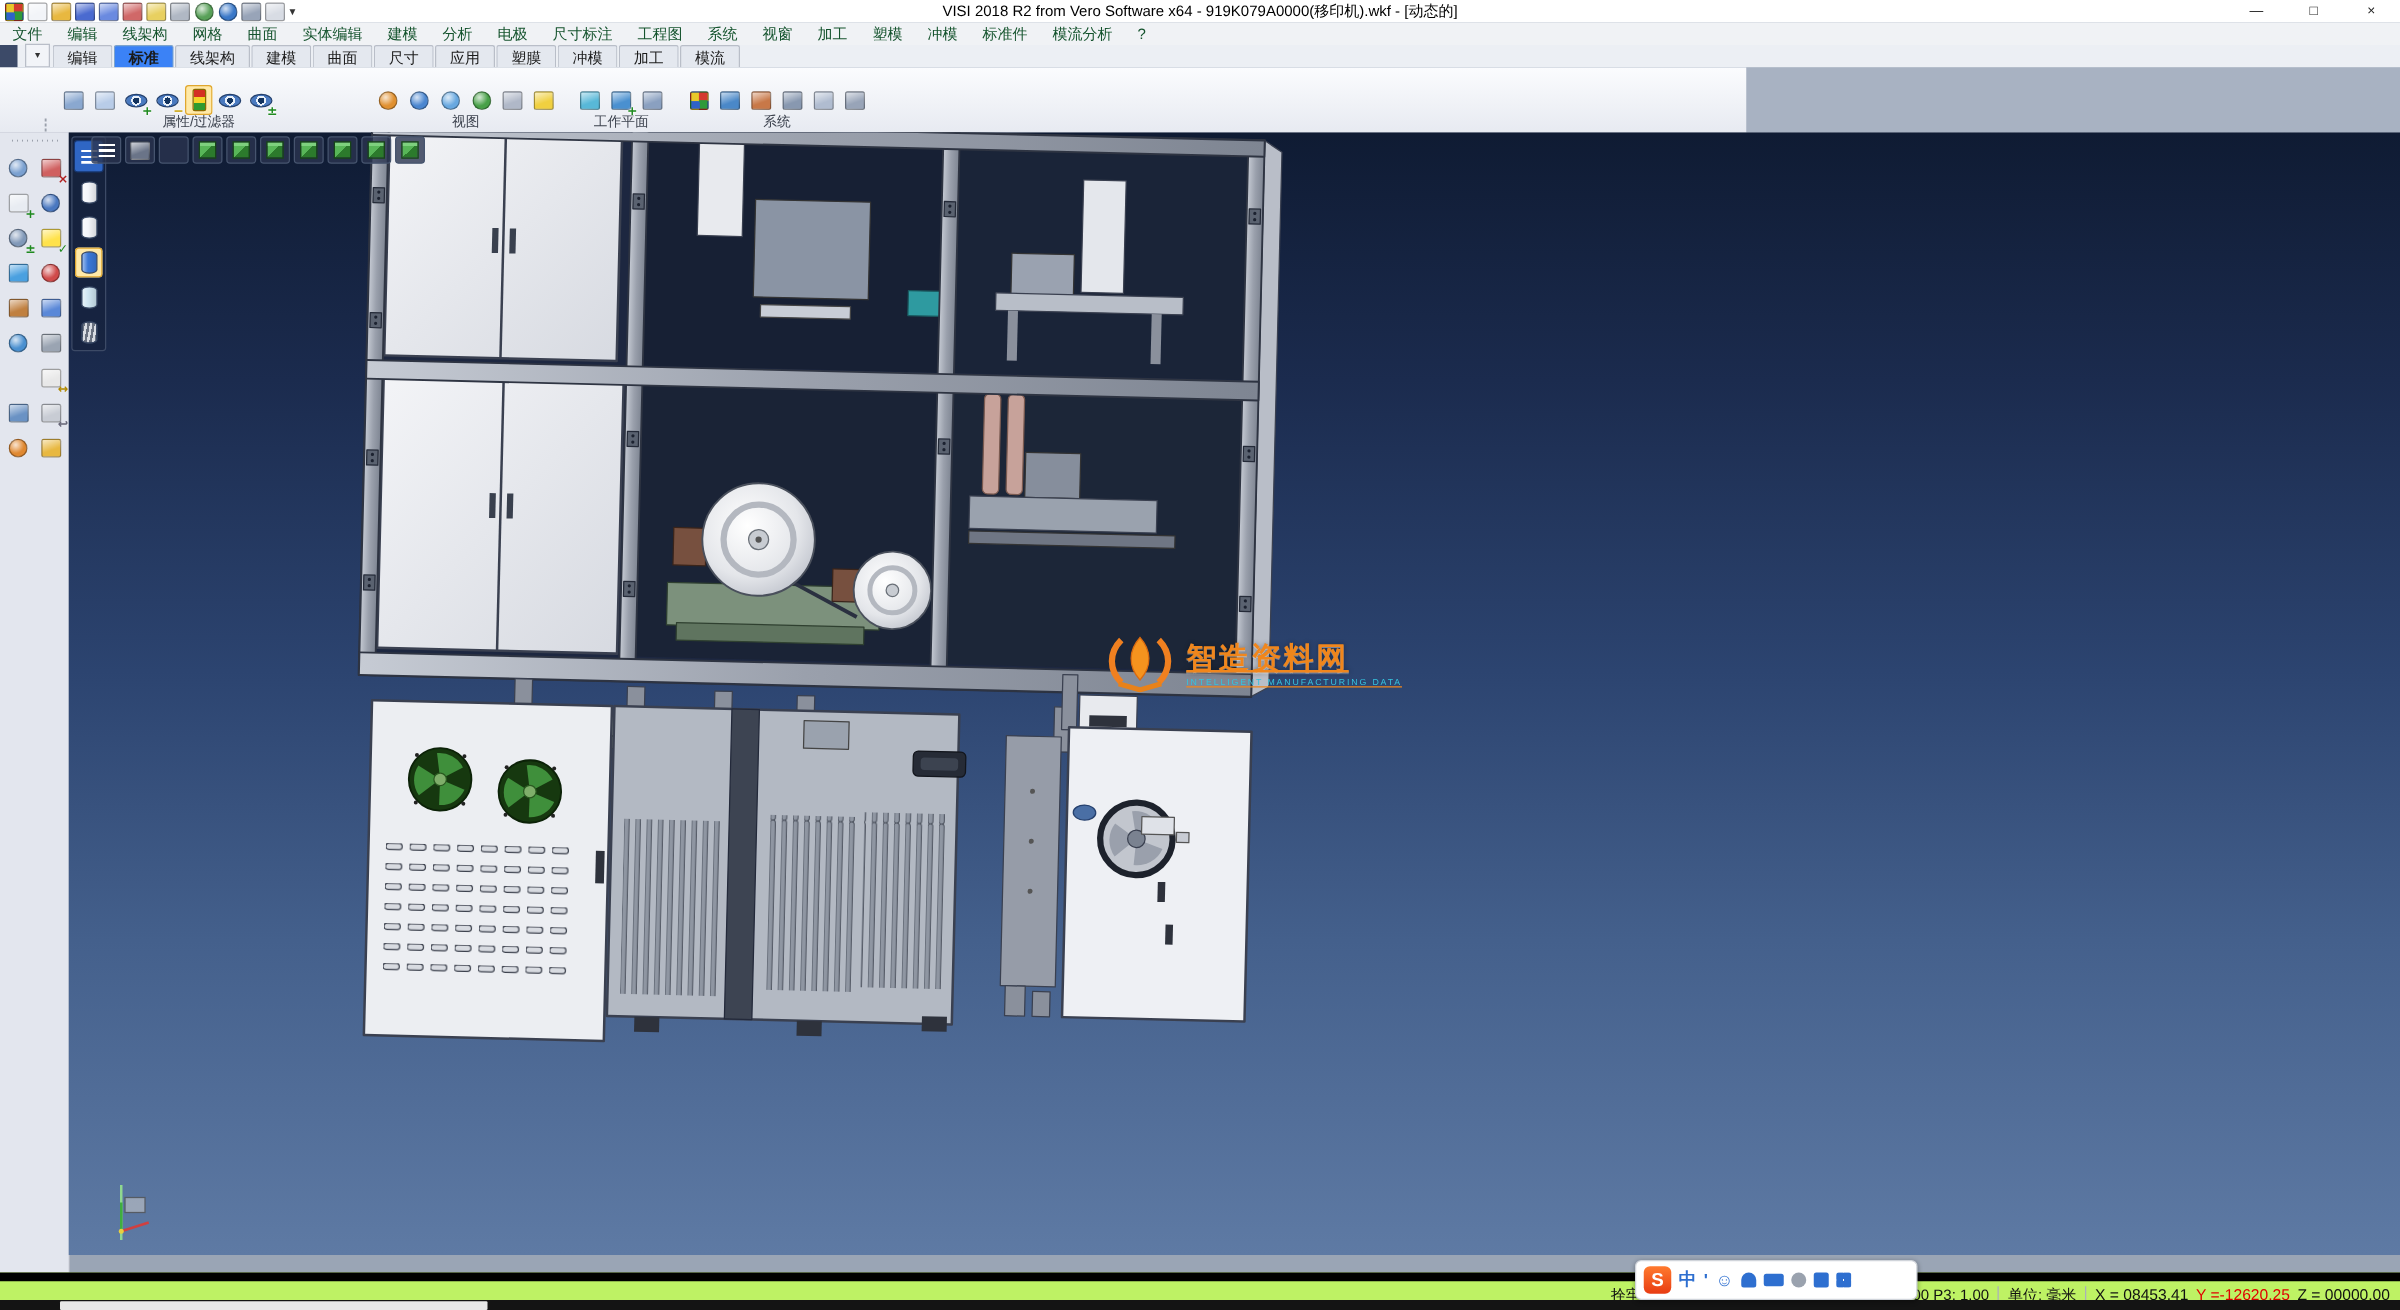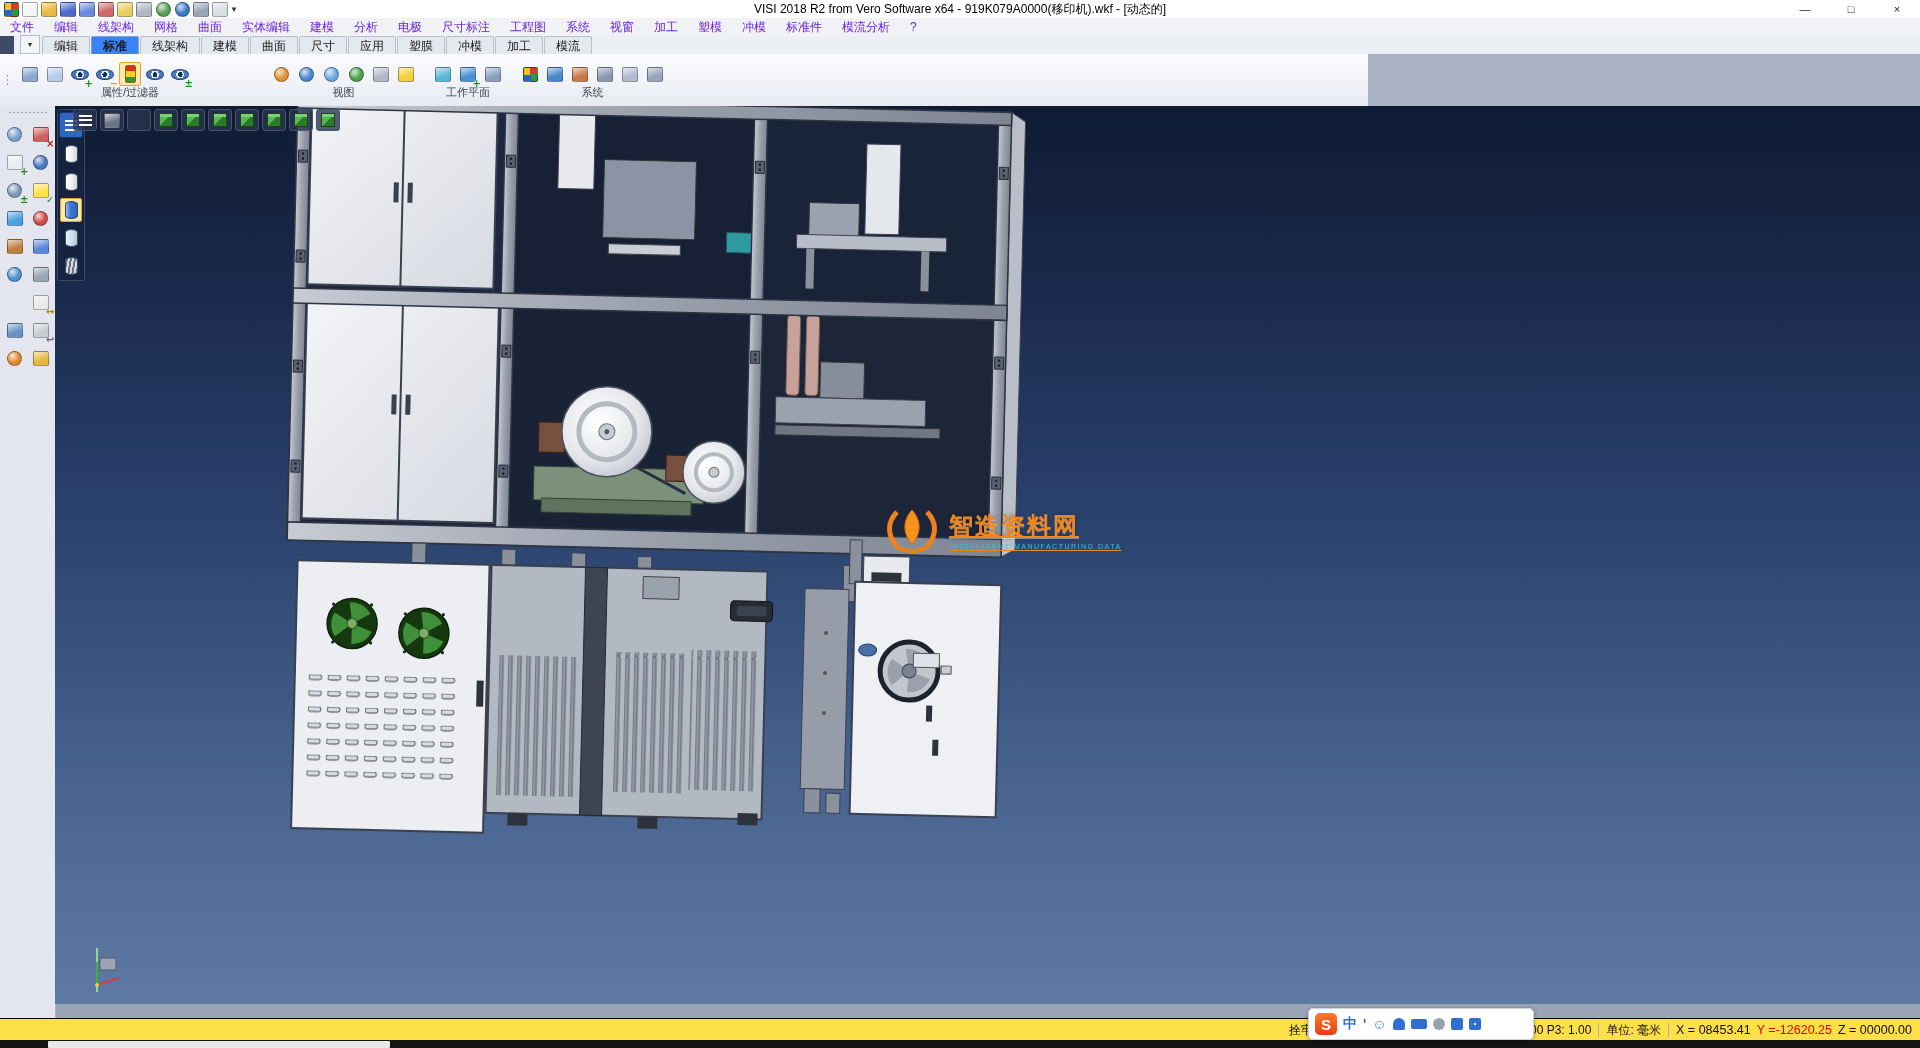--- a/index.html
+++ b/index.html
@@ -12,38 +12,38 @@
   .qbar{display:flex;align-items:center;gap:3px;padding-left:3px;}
   .qbar .ic{width:16px;height:15px;}
   .qcaret{font-size:8px;color:#333;margin-left:2px;}
   .wtitle{position:absolute;left:0;right:0;text-align:center;font-size:12px;color:#000;pointer-events:none;}
   .wbtns{margin-left:auto;display:flex;height:18px;}
   .wbtn{width:46px;height:18px;display:flex;align-items:center;justify-content:center;
     font-size:11px;color:#222;}
 
   
   .menubar{position:absolute;left:0;top:18px;width:100%;height:18px;background:#f0f2f5;
-    border-bottom:1px solid #d8dbe0;display:flex;align-items:center;font-size:12px;color:#6d28d9;}
+    border-bottom:1px solid #d8dbe0;display:flex;align-items:center;font-size:12px;color:#14532d;}
   .mitem{padding:0 10px;height:18px;line-height:18px;}
 
   
   .tabrow{position:absolute;left:0;top:36px;width:100%;height:18px;background:#eceff4;
     display:flex;align-items:flex-end;font-size:12px;color:#1a1a1a;}
   .tabsquare{width:14px;height:18px;background:#3c4a68;margin-right:6px;}
   .tabdrop{width:18px;height:17px;border:1px solid #b9bec8;background:#f2f4f8;display:flex;
     align-items:center;justify-content:center;font-size:7px;color:#333;margin-right:2px;}
   .tab{padding:1px 11px 0;height:16px;line-height:16px;border:1px solid #b9bec8;border-bottom:none;
     background:#e4e8ef;margin-right:1px;border-radius:2px 2px 0 0;}
   .tab.active{background:#3b82f6;border-color:#7da4cc;font-weight:bold;}
 
   
   .ribbonzone{position:absolute;left:0;top:54px;width:100%;height:52px;background:#a8b2c2;}
   .ribbon{position:absolute;left:0;top:0;height:52px;width:1368px;
     background:linear-gradient(#fbfcfe,#e7eaf1);border-bottom:1px solid #c3c8d2;
-    display:flex;align-items:center;}
+    display:flex;align-items:flex-end;padding-left:29px;}
   .rgroup{display:flex;flex-direction:column;justify-content:space-between;padding:2px 4px 0;}
   .ricons{display:flex;align-items:center;gap:3px;flex:1;}
   .ricons .ic{width:22px;height:24px;}
   .rlabel{font-size:11px;color:#3c424e;text-align:center;height:14px;line-height:13px;}
   .vsep{width:3px;margin:3px 2px;background-image:radial-gradient(#9aa0ab 0.8px,transparent 0.9px);
     background-size:3px 4px;background-repeat:repeat-y;background-position:center top;}
 
   
   .ic{position:relative;display:inline-flex;align-items:center;justify-content:center;
     border-radius:3px;font-weight:bold;font-size:13px;color:var(--c1,#333);flex:none;}
@@ -95,22 +95,22 @@
   .watermark{position:absolute;left:828px;top:400px;width:260px;color:#f0861c;pointer-events:none;}
   .wm-row{display:flex;align-items:center;gap:8px;text-decoration:underline;}
   .wm-title{font-size:24px;font-weight:bold;letter-spacing:2px;
     text-shadow:0 1px 0 #ffffff66,0 0 4px #00000055;}
   .wm-sub{font-size:7px;letter-spacing:1.5px;color:#35c3de;margin-top:1px;}
 
   
   .statusrow1{position:absolute;left:1180px;top:1000px;width:740px;height:18px;background:#dde2ec;
     border-top:1px solid #b8bcc6;border-left:1px solid #b8bcc6;display:flex;align-items:center;
     font-size:12px;color:#1a1a1a;}
-  .statusrow2{position:absolute;left:0;top:1018px;width:1920px;height:22px;background:#fde047;
-    border-top:1px solid #000000;display:flex;align-items:center;justify-content:flex-end;
+  .statusrow2{position:absolute;left:0;top:1018px;width:1920px;height:22px;background:#bef264;
+    border-top:7px solid #000000;display:flex;align-items:center;justify-content:flex-end;
     font-size:12px;color:#111;}
   .ssep{width:1px;height:14px;background:#aab0ba;margin:0 7px;}
   .vdots{width:3px;height:12px;margin:0 6px;background-image:radial-gradient(#9aa0ab 0.8px,transparent 0.9px);
     background-size:3px 4px;}
   .radio{width:9px;height:9px;border:1px solid #444;border-radius:50%;margin-right:4px;background:#f4f6fa;}
   .layerbars{display:flex;gap:5px;margin:0 6px;}
   .lbar{width:36px;height:11px;border:1px solid #1a3a80;border-radius:2px;
     background:linear-gradient(#6a96e4,#2a50a8);}
   .globe{width:15px;height:15px;border-radius:50%;border:1px solid #14406e;margin:0 8px 0 2px;
     background:radial-gradient(circle at 35% 30%,#bfe4ff,transparent 45%),

